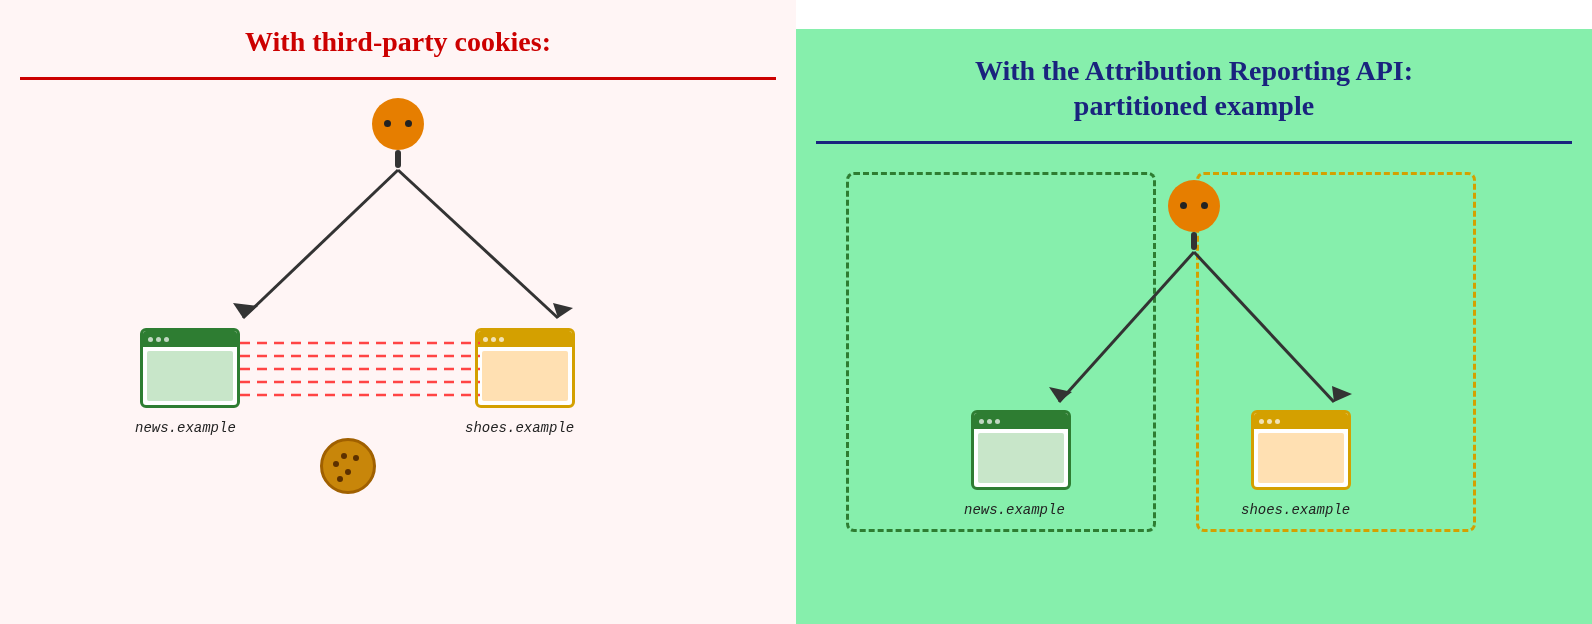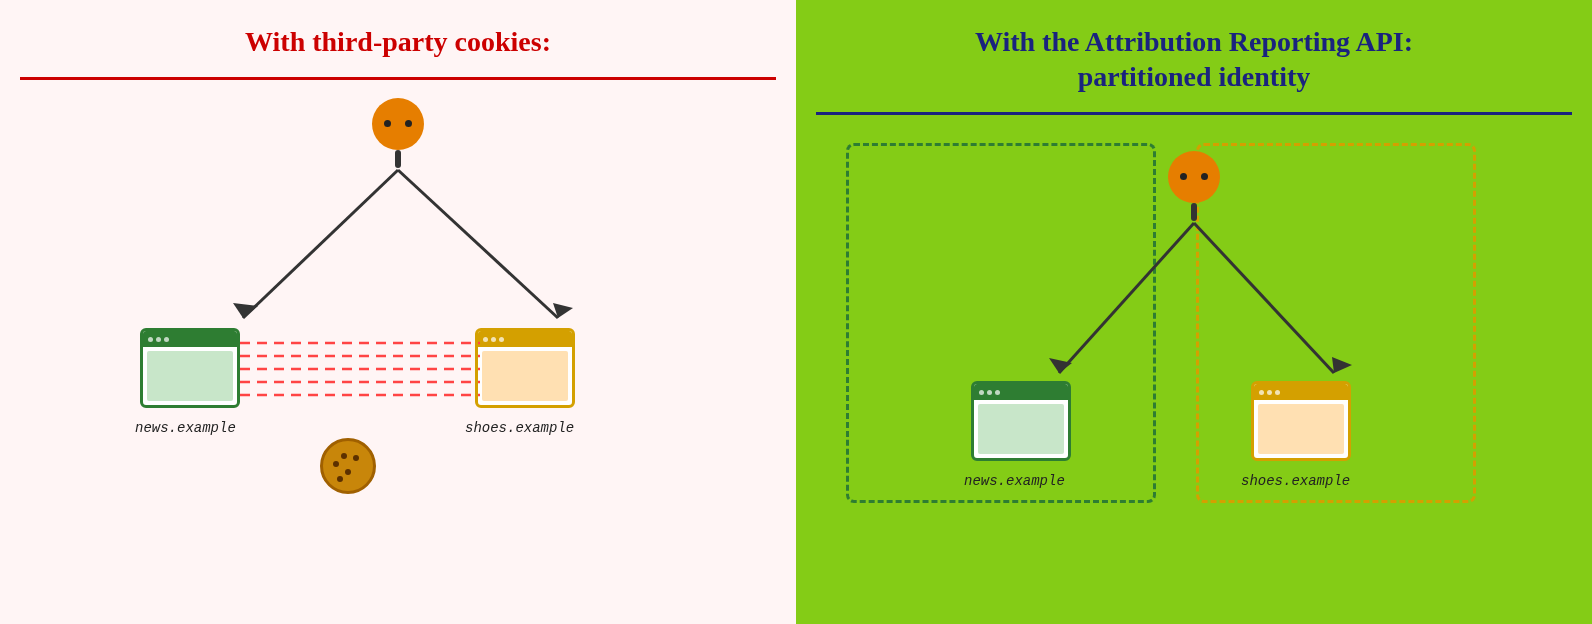--- a/index.html
+++ b/index.html
@@ -15,21 +15,22 @@
       flex: 1;
       display: flex;
       flex-direction: column;
       align-items: center;
       padding: 24px 20px 20px 20px;
     }
     .panel-left {
       background: #fff5f5;
     }
     .panel-right {
-      background: #84cc16;
+      background: #86efac;
+      margin-top: 29px;
     }
     .panel-title {
       font-size: 28px;
       font-weight: bold;
       text-align: center;
       margin-bottom: 8px;
       line-height: 1.25;
     }
     .panel-left .panel-title {
       color: #cc0000;
@@ -237,21 +238,21 @@
       <div class="cookie-chip" style="top:35px; left:14px;"></div>
       <div class="cookie-chip" style="top:14px; left:30px;"></div>
     </div>
 
   </div>
 </div>
 
 <div class="panel panel-right">
   <div class="panel-title">
     <span>With the Attribution Reporting API:</span><br>
-    <span>partitioned identity</span>
+    <span>partitioned example</span>
   </div>
   <div class="divider"></div>
 
   <div class="diagram" style="position:relative; height:440px;">
 
     <div class="dashed-box green" style="left:30px; top:10px; width:310px; height:360px;"></div>
 
     <div class="dashed-box gold" style="left:380px; top:10px; width:280px; height:360px;"></div>
 
     <div class="person" style="top:18px; left:50%; transform:translateX(-50%);">

